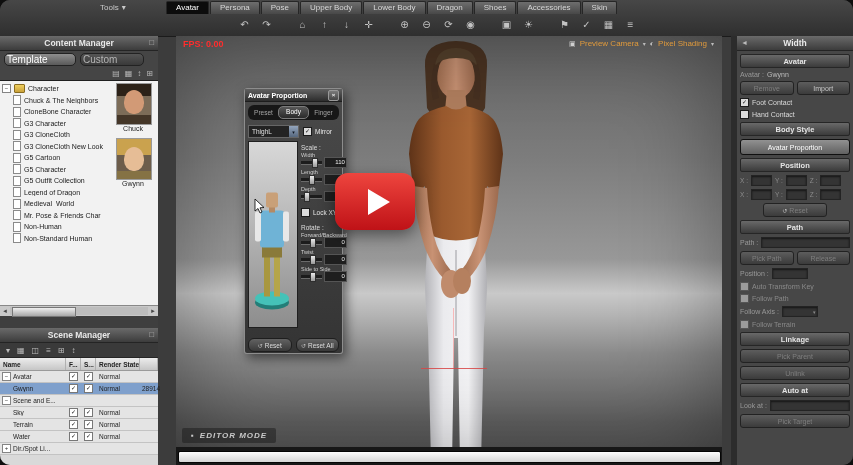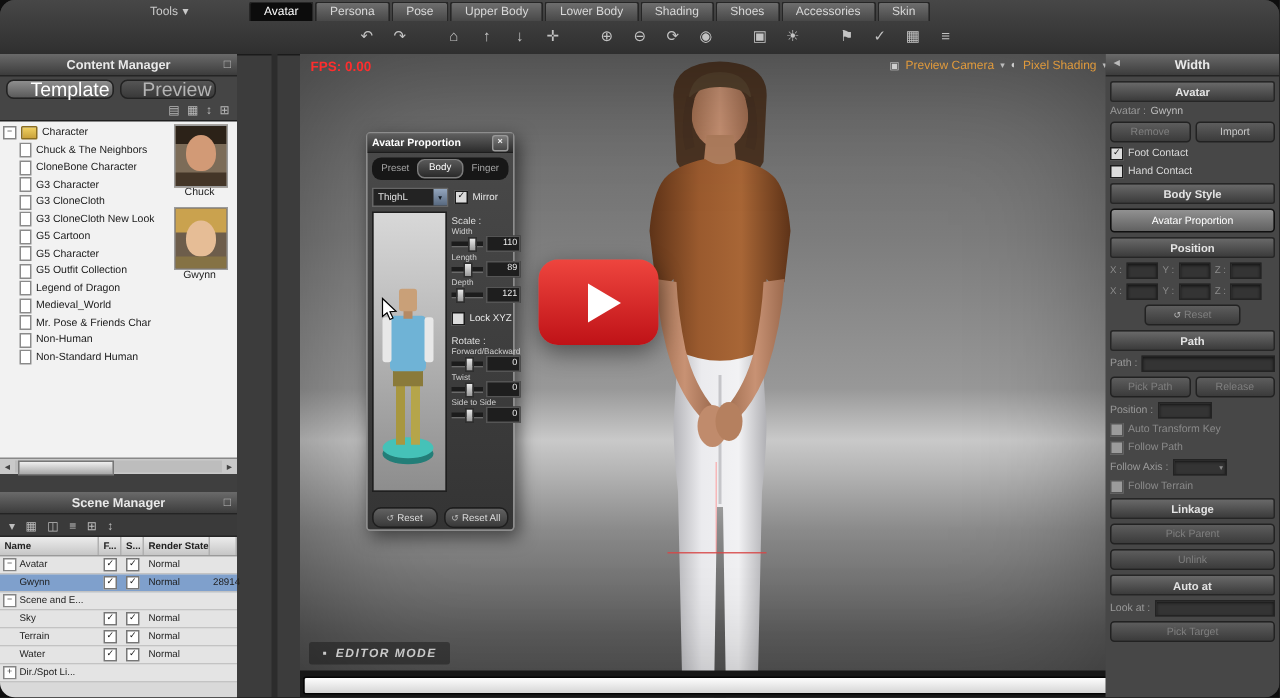--- a/index.html
+++ b/index.html
@@ -13,21 +13,21 @@
 .tab{height:12px;line-height:12px;padding:0 9px;font-size:8px;color:#d8d8d8;background:linear-gradient(#6e6e6e,#484848);border:1px solid #262626;border-bottom:none;border-radius:2px 2px 0 0;white-space:nowrap}
 .tab.active{background:#0c0c0c;color:#fff}
 .iconrow{left:238px;top:19px;display:flex;align-items:center;gap:9px;color:#c3c3c3;font-size:10px}
 .ticon{width:13px;text-align:center}
 .g{margin-left:14px}
 
 .leftpanel{left:0;top:36px;width:158px;height:429px;background:#454545}
 .phdr{height:14px;background:linear-gradient(#6a6a6a,#3c3c3c);border-bottom:1px solid #242424;display:flex;align-items:center;justify-content:center;position:relative;color:#e9e9e9;font-size:8.5px;font-weight:bold}
 .detach{position:absolute;right:4px;top:2px;font-size:8px;color:#bbb;font-weight:normal}
 .cm-tabs{height:16px;display:flex;align-items:center;gap:4px;padding:0 4px}
-.pill{height:11px;line-height:11px;border-radius:5px;font-size:13px;text-align:right;border:1px solid #222;padding:0 2px}
+.pill{height:11px;line-height:11px;border-radius:5px;font-size:10px;text-align:left;border:1px solid #222;padding:0 2px}
 .pill.on{background:linear-gradient(#8e8e8e,#5a5a5a);color:#fff;width:66px}
 .pill.off{background:linear-gradient(#555,#393939);color:#b5b5b5;width:58px}
 .cm-toolbar{height:13px;display:flex;align-items:center;justify-content:flex-end;gap:5px;padding:0 5px;color:#b9b9b9;font-size:8px}
 .cm-body{position:relative;height:224px;background:#f2f2f2;border-top:1px solid #202020;overflow:hidden}
 .tree{position:absolute;left:2px;top:2px;width:112px;font-size:7px;color:#1a1a1a}
 .trow{display:flex;align-items:center;gap:3px;height:11.5px;white-space:nowrap;overflow:hidden}
 .trow.child{padding-left:11px}
 .expbox{width:7px;height:7px;border:1px solid #848484;background:#fff;font-size:6px;line-height:6px;text-align:center;color:#333;flex:none}
 .folderi{width:9px;height:7px;background:linear-gradient(#f0d060,#caa23a);border:1px solid #8a6d20;flex:none;border-radius:1px}
 .pagei{width:6px;height:8px;background:#fff;border:1px solid #8a8a8a;flex:none}
@@ -55,21 +55,21 @@
 .smrow.sel{background:#7fa0cc}
 .namecell{display:flex;align-items:center;gap:2px;padding-left:2px;overflow:hidden;white-space:nowrap}
 .namecell.ind{padding-left:13px}
 .cbx{width:7px;height:7px;border:1px solid #777;background:#fff;font-size:6px;line-height:6px;text-align:center;color:#111;margin:0 auto}
 .rendercell{padding-left:3px}
 .extracell{padding-left:2px;color:#222}
 
 .lsplit{left:181px;top:36px;width:4px;height:429px;background:#2c2c2c}
 .rsplit{left:731px;top:36px;width:6px;height:429px;background:#2c2c2c}
 
-.viewport{left:200px;top:36px;width:546px;height:429px;overflow:hidden;background:linear-gradient(180deg,#666 0%,#7c7c7c 28%,#989898 52%,#c9c9c9 60%,#b4b4b4 65%,#8a8a8a 74%,#5e5e5e 90%,#515151 100%)}
+.viewport{left:176px;top:36px;width:546px;height:429px;overflow:hidden;background:linear-gradient(180deg,#666 0%,#7c7c7c 28%,#989898 52%,#c9c9c9 60%,#b4b4b4 65%,#8a8a8a 74%,#5e5e5e 90%,#515151 100%)}
 .vp-vign{left:0;top:0;right:0;bottom:0;box-shadow:inset 0 0 95px rgba(0,0,0,.38);pointer-events:none}
 .fps{left:7px;top:3px;color:#ff2d2d;font-weight:bold;font-size:9px}
 .vp-hud{right:8px;top:3px;display:flex;gap:4px;align-items:center;font-size:8px}
 .hudi{color:#cfcfcf;font-size:7px}
 .hudl{color:#e09a3c}
 .hudc{color:#bbb;font-size:6px}
 .avatar3d{left:205px;top:0}
 .sel-line{left:245px;top:332px;width:66px;height:1px;background:rgba(215,70,70,.85)}
 .axis-line{left:277px;top:272px;width:1px;height:60px;background:rgba(255,130,130,.5)}
 .editor-mode{left:6px;top:392px;height:15px;background:rgba(25,25,25,.5);border-radius:2px;display:flex;align-items:center;gap:5px;padding:0 9px;color:#c9c9c9;font-size:8px;font-weight:bold;font-style:italic;letter-spacing:1px}
@@ -135,21 +135,21 @@
     <div class="tools abs">
       <span>Tools</span>
       <span>▾</span>
     </div>
     <div class="tabstrip abs">
       <div class="tab active">Avatar</div>
       <div class="tab">Persona</div>
       <div class="tab">Pose</div>
       <div class="tab">Upper Body</div>
       <div class="tab">Lower Body</div>
-      <div class="tab">Shading</div>
+      <div class="tab">Dragon</div>
       <div class="tab">Shoes</div>
       <div class="tab">Accessories</div>
       <div class="tab">Skin</div>
     </div>
     <div class="iconrow abs">
       <span class="ticon">↶</span>
       <span class="ticon">↷</span>
       <span class="ticon g">⌂</span>
       <span class="ticon">↑</span>
       <span class="ticon">↓</span>
@@ -167,21 +167,21 @@
     </div>
   </div>
 
   <div class="leftpanel abs">
     <div class="phdr">
       <span>Content Manager</span>
       <span class="detach">□</span>
     </div>
     <div class="cm-tabs">
       <div class="pill on">Template</div>
-      <div class="pill off">Preview</div>
+      <div class="pill off">Custom</div>
     </div>
     <div class="cm-toolbar">
       <span>▤</span>
       <span>▦</span>
       <span>↕</span>
       <span>⊞</span>
     </div>
     <div class="cm-body">
       <div class="tree">
         <div class="trow">

